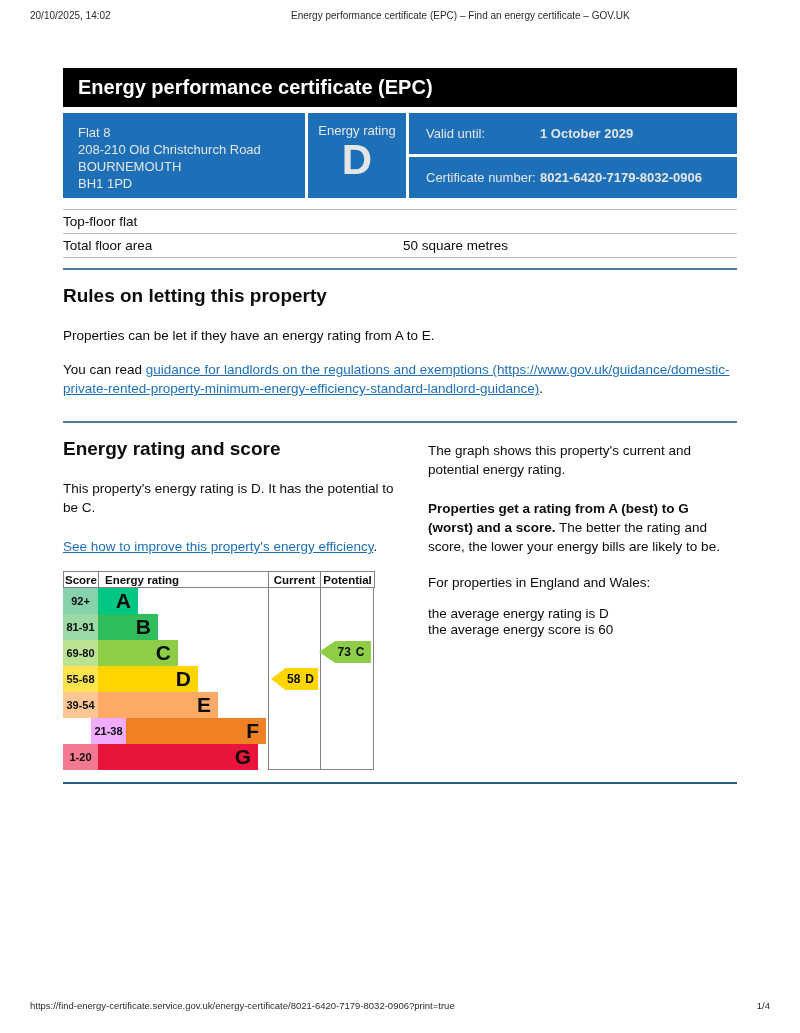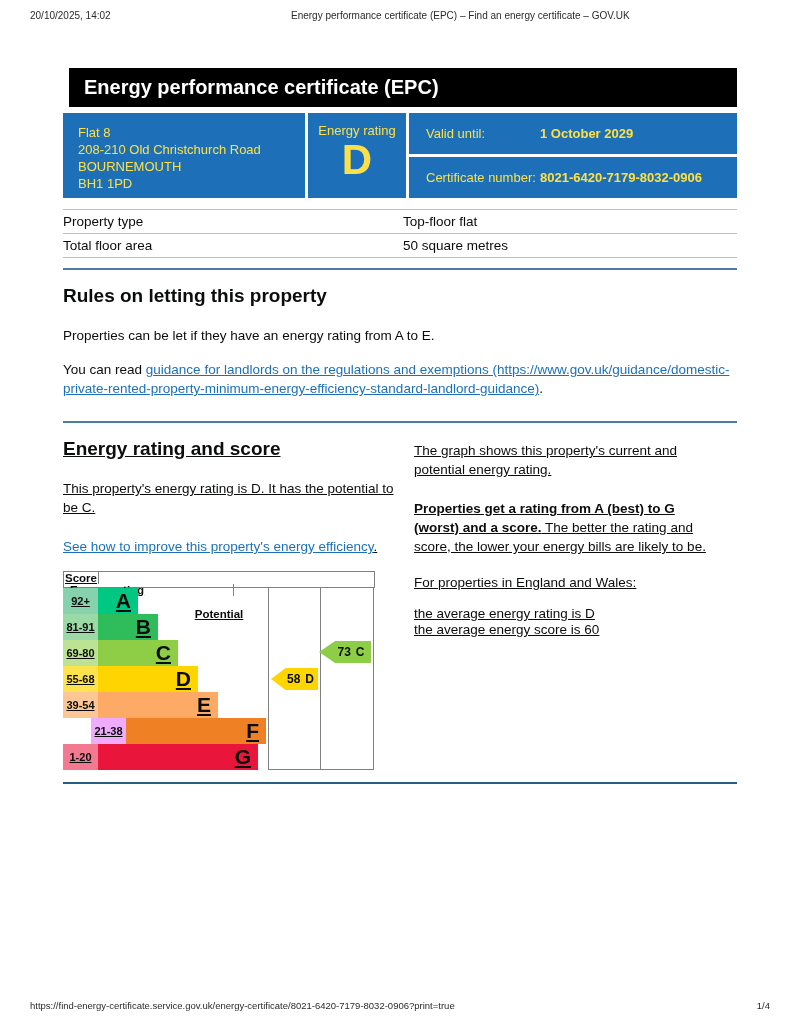--- a/index.html
+++ b/index.html
@@ -8,25 +8,25 @@
 
   
   .print-header { position:absolute; top:10px; left:30px; right:30px; font-size:10px; color:#2b2b2b; }
   .ph-title { position:absolute; left:261px; top:0; }
   .print-footer { position:absolute; top:1000px; left:30px; right:30px; display:flex;
     justify-content:space-between; font-size:9.5px; color:#2b2b2b; }
 
   .content { position:absolute; left:63px; top:68px; width:674px; }
 
   .banner { background:#000000; color:#ffffff; height:39px; line-height:39px;
-    padding-left:15px; font-size:20px; font-weight:bold;margin-left:6px; }
+    padding-left:15px; font-size:20px; font-weight:bold; }
 
   
   .summary { margin-top:6px; display:grid; grid-template-columns:242px 98px 328px; gap:3px; height:85px; }
-  .bluebox { background:#1d70b8; color:#fde047; }
+  .bluebox { background:#1d70b8; color:#e5e5e5; }
   .address { padding:11px 0 0 15px; font-size:13px; line-height:17px; }
   .rating-box { text-align:center; padding-top:10px; }
   .rating-label { font-size:13px; }
   .rating-value { font-size:42px; font-weight:bold; line-height:42px; margin-top:1px; }
   .right-boxes { display:grid; grid-template-rows:1fr 1fr; gap:3px; }
   .kv { display:flex; align-items:center; padding-left:17px; font-size:13px; }
   .kv .k { width:114px; }
   .kv .v { font-weight:bold; }
 
   
@@ -40,29 +40,29 @@
   hr.light2 { border-top:2px solid #4b7e9d; margin-top:23px; }
   hr.dark { border-top:2px solid #275d80; margin-top:12px; }
 
   h2 { font-size:19px; line-height:21px; font-weight:bold; margin-top:15px; }
   p  { font-size:13.5px; line-height:19px; }
   .p-gap20 { margin-top:20px; }
   .p-gap15 { margin-top:15px; }
   a.link { color:#1d70b8; text-decoration:underline; cursor:pointer; }
 
   
-  .two-col { display:grid; grid-template-columns:347px 309px; gap:4px; margin-top:2px;text-decoration:underline; }
+  .two-col { display:grid; grid-template-columns:347px 309px; gap:18px; margin-top:2px; }
   .col-left h2 { margin-top:13px; }
   .col-right p:first-child { margin-top:16px; }
   .p-gap17 { margin-top:17px; }
   .avg-lines { margin-top:14px; font-size:13.5px; line-height:16px; }
 
   
   .chart { width:312px; margin-top:15px; }
-  .chart-head { display:flex; height:17px; border:1px solid #808080; font-size:11.5px; font-weight:bold;flex-direction:column; }
+  .chart-head { display:flex; height:17px; border:1px solid #808080; font-size:11.5px; font-weight:bold; }
   .chart-head .h { display:flex; align-items:center; height:100%; }
   .h-score { width:35px; justify-content:center; border-right:1px solid #808080; }
   .h-rating { width:170px; padding-left:6px; border-right:1px solid #808080; }
   .h-current { width:52px; justify-content:center; border-right:1px solid #808080; }
   .h-potential { flex:1; justify-content:center; }
   .chart-body { position:relative; height:182px; }
   .band-row { display:flex; height:26px; }
   .score-cell { width:35px; display:flex; align-items:center; justify-content:center;
     font-size:11px; font-weight:bold; }
   .bar { display:flex; align-items:center; justify-content:flex-end; padding-right:7px;
@@ -106,21 +106,20 @@
       </div>
       <div class="bluebox kv">
         <span class="k">Certificate number:</span>
         <span class="v">8021-6420-7179-8032-0906</span>
       </div>
     </div>
   </div>
 
   <div class="prop-table">
     <div class="prop-row">
-      <span class="prop-label">Property type</span>
       <span class="prop-value">Top-floor flat</span>
     </div>
     <div class="prop-row">
       <span class="prop-label">Total floor area</span>
       <span class="prop-value">50 square metres</span>
     </div>
   </div>
 
   <hr class="rule light">
 

